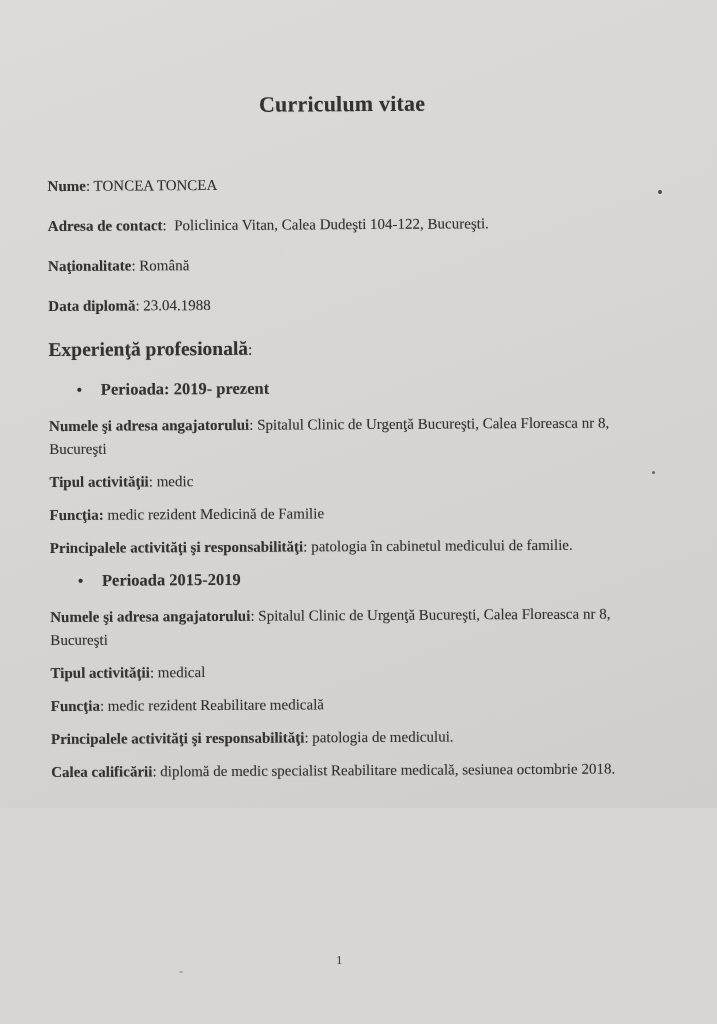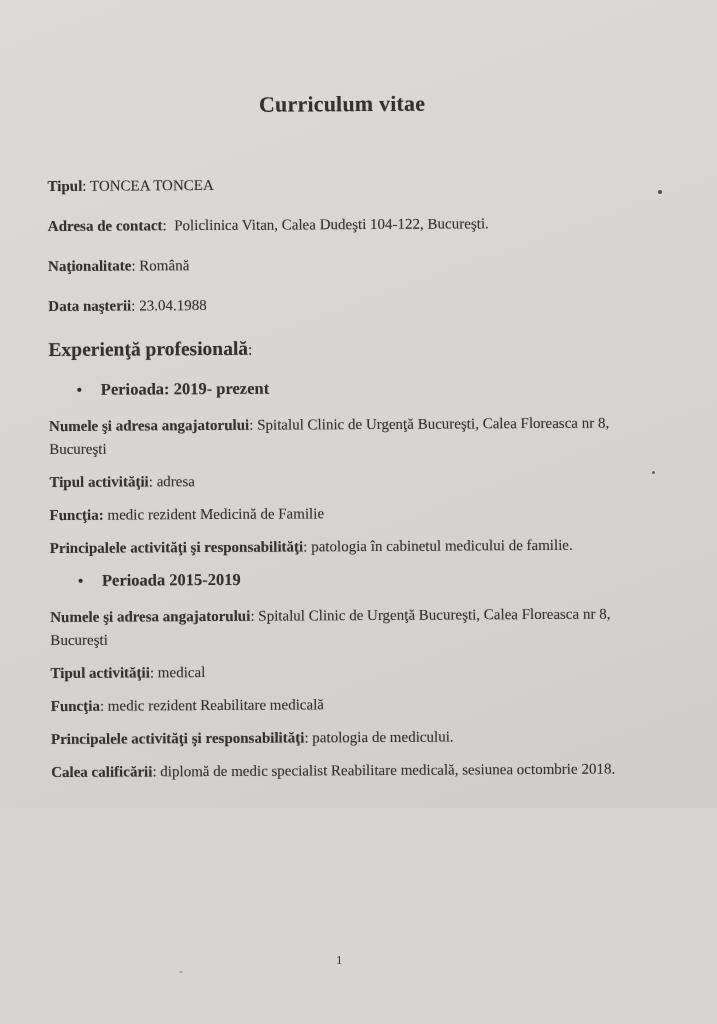--- a/index.html
+++ b/index.html
@@ -86,33 +86,33 @@
 </style>
 </head>
 <body>
 
 <div class="photo">
   <div class="content">
 
     <h1 class="title">Curriculum vitae</h1>
 
     <section class="personal">
-      <p class="line"><span class="label">Tipul</span><span class="sep">:</span> <span class="value">TONCEA TONCEA</span></p>
+      <p class="line"><span class="label">Nume</span><span class="sep">:</span> <span class="value">TONCEA TONCEA</span></p>
       <p class="line"><span class="label">Adresa de contact</span><span class="sep">:</span>&nbsp; <span class="value">Policlinica Vitan, Calea Dudeşti 104-122, Bucureşti.</span></p>
       <p class="line"><span class="label">Naţionalitate</span><span class="sep">:</span> <span class="value">Română</span></p>
-      <p class="line"><span class="label">Data naşterii</span><span class="sep">:</span> <span class="value">23.04.1988</span></p>
+      <p class="line"><span class="label">Data diplomă</span><span class="sep">:</span> <span class="value">23.04.1988</span></p>
     </section>
 
     <section class="experience">
       <h2 class="heading"><span>Experienţă profesională</span><span class="sep">:</span></h2>
 
       <div class="entry">
         <div class="bullet-line"><span class="dot">•</span><span class="period">Perioada: 2019- prezent</span></div>
         <p class="line"><span class="label">Numele şi adresa angajatorului</span><span class="sep">:</span> <span class="value">Spitalul Clinic de Urgenţă Bucureşti, Calea Floreasca nr 8, Bucureşti</span></p>
-        <p class="line"><span class="label">Tipul activităţii</span><span class="sep">:</span> <span class="value">adresa</span></p>
+        <p class="line"><span class="label">Tipul activităţii</span><span class="sep">:</span> <span class="value">medic</span></p>
         <p class="line"><span class="label">Funcţia</span><span class="sep label">:</span> <span class="value">medic rezident Medicină de Familie</span></p>
         <p class="line"><span class="label">Principalele activităţi şi responsabilităţi</span><span class="sep">:</span> <span class="value">patologia în cabinetul medicului de familie.</span></p>
       </div>
 
       <div class="entry">
         <div class="bullet-line"><span class="dot">•</span><span class="period">Perioada 2015-2019</span></div>
         <p class="line"><span class="label">Numele şi adresa angajatorului</span><span class="sep">:</span> <span class="value">Spitalul Clinic de Urgenţă Bucureşti, Calea Floreasca nr 8, Bucureşti</span></p>
         <p class="line"><span class="label">Tipul activităţii</span><span class="sep">:</span> <span class="value">medical</span></p>
         <p class="line"><span class="label">Funcţia</span><span class="sep">:</span> <span class="value">medic rezident Reabilitare medicală</span></p>
         <p class="line"><span class="label">Principalele activităţi şi responsabilităţi</span><span class="sep">:</span> <span class="value">patologia de medicului.</span></p>

